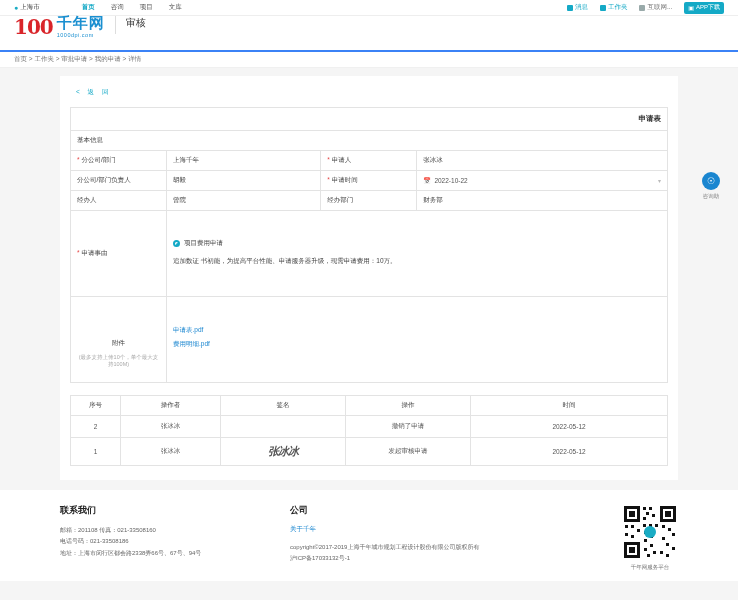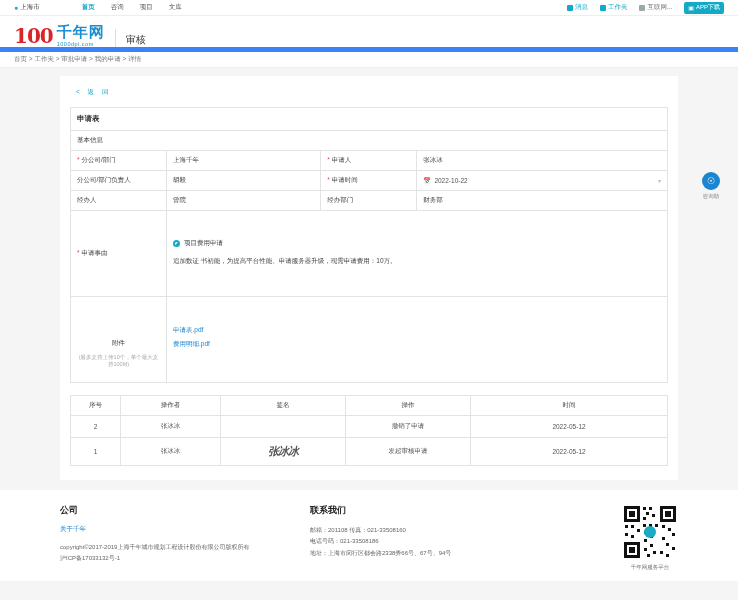--- a/index.html
+++ b/index.html
@@ -35,22 +35,22 @@
   .topright .ritem.muted { color: #777; }
   .sq-icon { width: 6px; height: 6px; display: inline-block; background: #14a9c6; border-radius: 1px; }
   .sq-icon.grey { background: #9aa; }
   .badge-app {
     background: #14a9c6; color: #fff; border-radius: 2px;
     padding: 1.5px 4px; font-size: 6px; display: flex; align-items: center; gap: 2px;
   }
 
   
   .header {
-    height: 36px; background: #fff; display: flex; align-items: flex-end;
-    padding: 0 14px; border-bottom: 5px solid #3b82f6;
+    height: 36px; background: #fff; display: flex; align-items: flex-start;
+    padding: 0 14px; border-bottom: 2px solid #3b82f6;
   }
   .logo { display: flex; align-items: center; gap: 4px; }
   .logo-mark {
     font-family: "DejaVu Serif", serif;
     font-size: 20px; font-weight: bold; color: #d9252a; letter-spacing: -1px;
     line-height: 1;
   }
   .logo-text-cn {
     font-size: 15px; font-weight: bold; color: #1a8fd0;
     font-family: "DejaVu Sans", sans-serif; letter-spacing: 1px; line-height: 1;
@@ -68,21 +68,21 @@
   
   .content { position: relative; padding: 8px 60px 0 60px; }
   .card { background: #fff; padding: 8px 10px 14px 10px; min-height: 400px; }
   .card-topline { font-size: 6.5px; color: #14a9c6; letter-spacing: 3px; margin: 4px 0 10px 6px; }
 
   
   table { border-collapse: collapse; width: 100%; font-size: 6.5px; }
   .frm { border: 1px solid #e3e3e3; }
   .frm td { border: 1px solid #e3e3e3; padding: 5px 6px; vertical-align: middle; color: #444; }
   .frm .title-row td {
-    text-align: left; font-weight: bold; color: #333; font-size: 7.5px; padding: 6px;
+    text-align: right; font-weight: bold; color: #333; font-size: 7.5px; padding: 6px;
   }
   .frm .sec td { color: #333; padding: 5px 6px; }
   .lbl { width: 96px; color: #555; }
   .req { color: #e64545; margin-right: 2px; }
   .val { color: #444; }
   .val-date { display: flex; align-items: center; gap: 3px; color: #555; }
   .cal-icon { color: #999; font-size: 6.5px; }
   .caret { margin-left: auto; color: #bbb; font-size: 6px; }
 
   .radio-line { display: flex; align-items: center; gap: 4px; margin-bottom: 7px; }
@@ -275,31 +275,31 @@
         </table>
     </div>
 
     <div class="floatbtn">
       <div class="circle">☉</div>
       <div class="lbl2">咨询助</div>
     </div>
   </div>
 
   <div class="footer">
+    <div class="fcol contact">
+      <div class="fh">联系我们</div>
+      <div class="ftext">邮箱：201108     传真：021-33508160</div>
+      <div class="ftext">电话号码：021-33508186</div>
+      <div class="ftext">地址：上海市闵行区都会路2338弄66号、67号、94号</div>
+    </div>
     <div class="fcol company">
       <div class="fh">公司</div>
       <a class="flink" href="#">关于千年</a>
       <div class="ftext">copyright©2017-2019上海千年城市规划工程设计股份有限公司版权所有</div>
       <div class="ftext">沪ICP备17033132号-1</div>
-    </div>
-    <div class="fcol contact">
-      <div class="fh">联系我们</div>
-      <div class="ftext">邮箱：201108     传真：021-33508160</div>
-      <div class="ftext">电话号码：021-33508186</div>
-      <div class="ftext">地址：上海市闵行区都会路2338弄66号、67号、94号</div>
     </div>
     <div class="fcol qr">
       <div class="qr-box">
         <svg width="56" height="56" viewBox="0 0 56 56" aria-hidden="true">
           <rect width="56" height="56" fill="#fff"></rect>
           <g fill="#111">
             <rect x="2" y="2" width="16" height="16"></rect>
               <rect x="5" y="5" width="10" height="10" fill="#fff"></rect>
               <rect x="7" y="7" width="6" height="6"></rect>
             <rect x="38" y="2" width="16" height="16"></rect>

